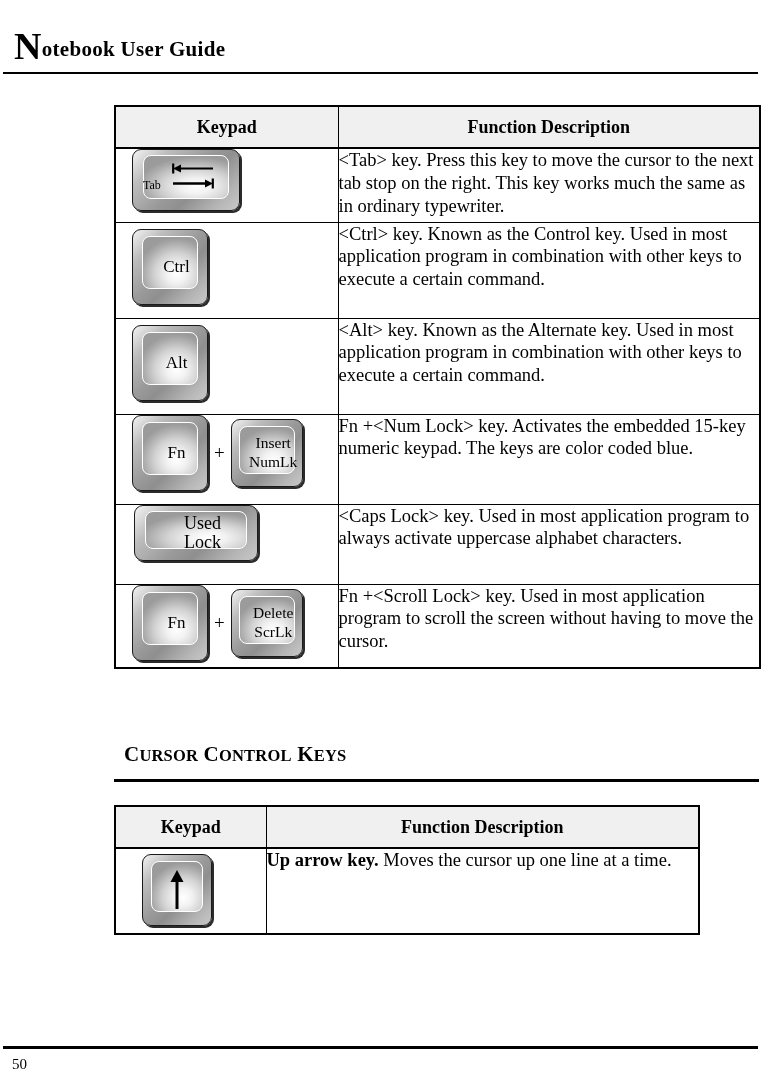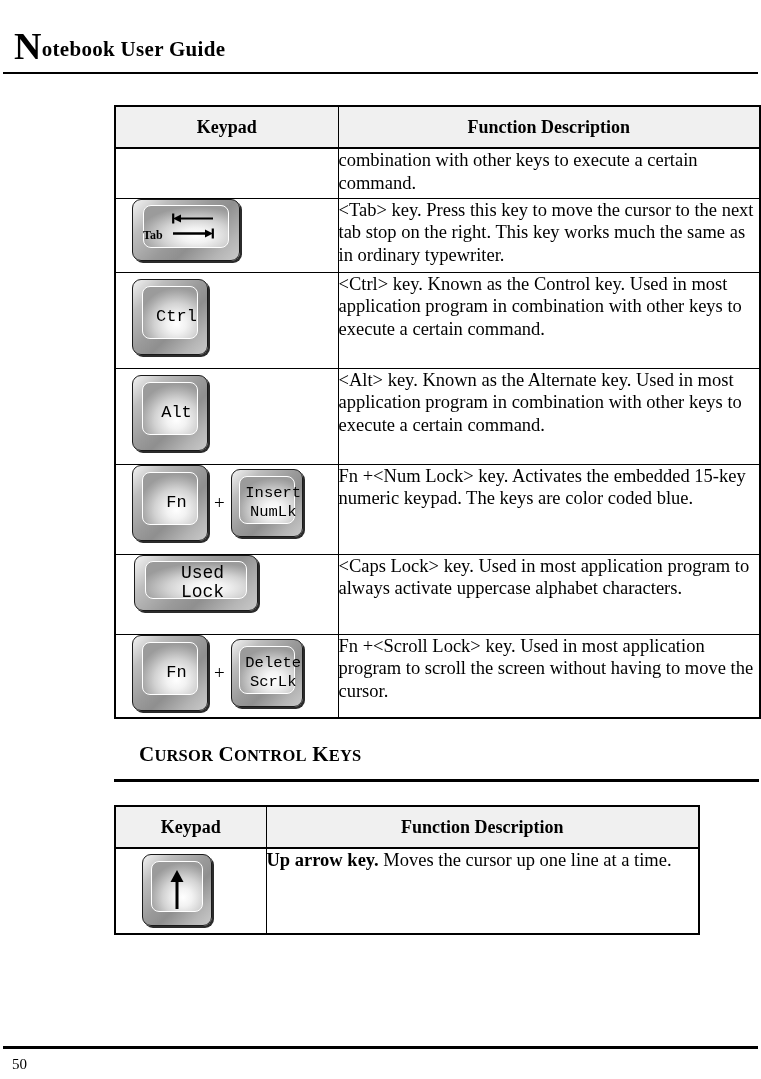--- a/index.html
+++ b/index.html
@@ -138,21 +138,21 @@
     border: 1.4px solid #ffffff;
     display: flex;
     align-items: center;
     justify-content: center;
     flex-direction: column;
   }
   .keycap .legend {
     position: relative;
     z-index: 2;
     text-align: center;
-    font-family: Liberation Mono, monospace;
+    font-family: Liberation Serif, serif;
     font-size: 17px;
     line-height: 1.04;
     color: #000;
     white-space: nowrap;
     margin-left: 13px;
   }
   .keycap .legend .l2 { display: block; }
 
   
   .keycap.square      { width: 76px;  height: 76px; }
@@ -167,21 +167,20 @@
 
   .keycap.wide-caps .legend { font-size: 18px; line-height: 1.02; text-align: left; }
   .keycap.square-sm .legend { font-size: 15.5px; line-height: 1.18; }
 
   
   .tab-legend {
     position: relative;
     z-index: 2;
     width: 86px;
     height: 38px;
-    font-weight: bold;
   }
   .tab-legend .tab-text {
     position: absolute;
     left: 0px;
     top: 17px;
     font-size: 12px;
     font-family: "Liberation Serif", "DejaVu Serif", serif;
   }
   .tab-arrow-up, .tab-arrow-dn {
     position: absolute;
@@ -199,21 +198,20 @@
   }
 
   
   .section-heading {
     position: absolute;
     left: 124px;
     top: 742px;
     font-weight: bold;
     font-size: 21px;
     letter-spacing: 0.2px;
-    margin-left: 15px;
   }
   .section-heading .sc { font-size: 16.5px; }
   .heading-rule {
     position: absolute;
     left: 114px;
     top: 779px;
     width: 645px;
     height: 2.5px;
     background: #000;
   }
@@ -250,24 +248,20 @@
       <col class="c2">
     </colgroup>
   <thead>
     <tr>
       <th>Keypad</th>
       <th>Function Description</th>
     </tr>
   </thead>
   <tbody>
 
-    <tr style="height:50px">
-      <td class="key-cell"></td>
-      <td class="desc-cell">combination with other keys to execute a certain command.</td>
-    </tr>
 
     <tr style="height:74px">
       <td class="key-cell">
         <div class="key-wrap">
           <div class="keycap wide">
             <div class="face"></div>
             <div class="tab-legend">
               <span class="tab-text">Tab</span>
               <svg class="tab-arrow-up" viewBox="0 0 44 11">
                 <line x1="42" y1="5.5" x2="6" y2="5.5" stroke="#000" stroke-width="2.2"></line>

